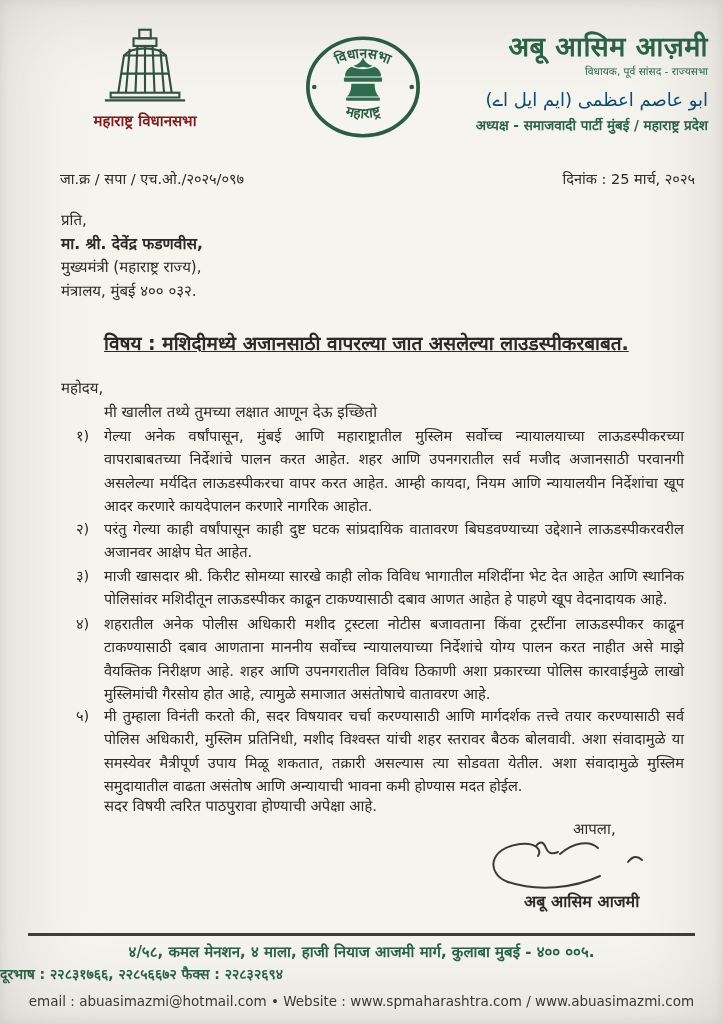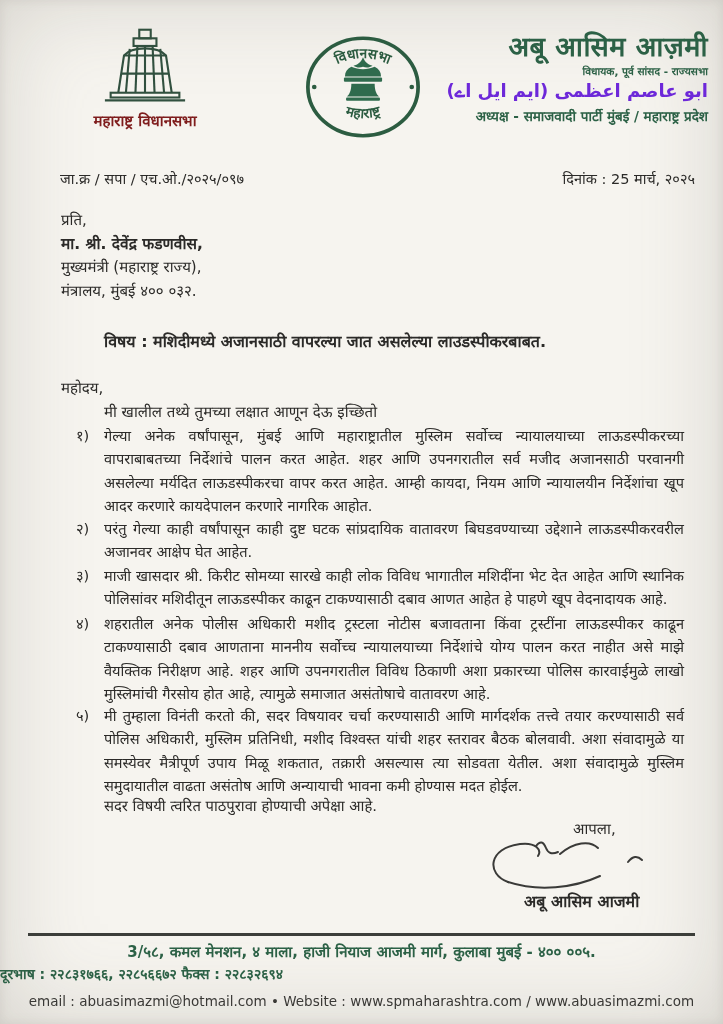--- a/index.html
+++ b/index.html
@@ -13,33 +13,33 @@
   }
   
   .logo-left { position:absolute; left:68px; top:24px; width:154px; text-align:center; }
   .logo-left svg { display:block; margin:0 auto; }
   .logo-caption { margin-top:2px; font-size:15px; font-weight:bold; color:#7f1d1d; }
 
   .seal { position:absolute; left:303px; top:34px; width:120px; height:106px; }
 
   .head-right { position:absolute; left:426px; top:32px; width:282px; text-align:right; color:#2c6146; }
   .head-name { font-size:27px; font-weight:bold; letter-spacing:.5px; line-height:1.1; }
-  .head-desig { font-size:10.5px; font-weight:bold; margin-top:2px; }
-  .head-urdu { font-size:18px; font-weight:bold; margin-top:2px; direction:rtl; color:#6d28d9; }
+  .head-desig { font-size:10.5px; font-weight:normal; margin-top:2px; }
+  .head-urdu { font-size:18px; font-weight:normal; margin-top:11px; direction:rtl; color:#0c4a6e; }
   .head-party { font-size:13.5px; font-weight:bold; margin-top:6px; white-space:nowrap; }
 
   
   .meta-row { position:absolute; left:60px; right:28px; top:168px; display:flex; justify-content:space-between; font-size:14.5px;gap:12px; }
 
   
   .addressee { position:absolute; left:61px; top:209px; font-size:15px; line-height:23.5px; }
   .addressee .bold { font-weight:bold; font-size:15.5px; }
 
   
-  .subject { position:absolute; left:104px; top:330px; font-size:16px; font-weight:bold; }
+  .subject { position:absolute; left:104px; top:330px; font-size:19px; font-weight:bold;text-decoration:underline; }
   .salutation { position:absolute; left:61px; top:377px; font-size:15px; }
   .intro { position:absolute; left:104px; top:401px; font-size:15px; }
 
   .point { position:absolute; left:76px; width:608px; display:flex; font-size:14.6px; line-height:23.3px; }
   .point .num { width:28px; flex:0 0 28px; }
   .point .txt { flex:1; text-align:justify; }
   .p1 { top:424px; } .p2 { top:517px; } .p3 { top:564px; } .p4 { top:612px; } .p5 { top:704px; }
   .closing { position:absolute; left:104px; top:795px; font-size:14.8px; }
 
   
@@ -157,17 +157,17 @@
         <path d="M58,14 q6,-8 10,2 q3,8 12,4"></path>
         <path d="M82,22 C 96,10 112,8 120,16"></path>
         <path d="M30,50 C 60,60 96,56 122,44"></path>
         <path d="M150,30 q7,-9 14,-2"></path>
       </g>
     </svg>
   </div>
   <div class="sig-name">अबू आसिम आजमी</div>
 
   <div class="footer-rule"></div>
-  <div class="footer-address">3/५८, कमल मेनशन, ४ माला, हाजी नियाज आजमी मार्ग, कुलाबा मुबई - ४०० ००५.</div>
+  <div class="footer-address">४/५८, कमल मेनशन, ४ माला, हाजी नियाज आजमी मार्ग, कुलाबा मुबई - ४०० ००५.</div>
   <div class="footer-phones">दूरभाष : २२८३१७६६, २२८५६६७२ फैक्स : २२८३२६९४</div>
   <div class="footer-email">email : abuasimazmi@hotmail.com  •  Website : www.spmaharashtra.com / www.abuasimazmi.com</div>
 
 </div>
 
 </body></html>

